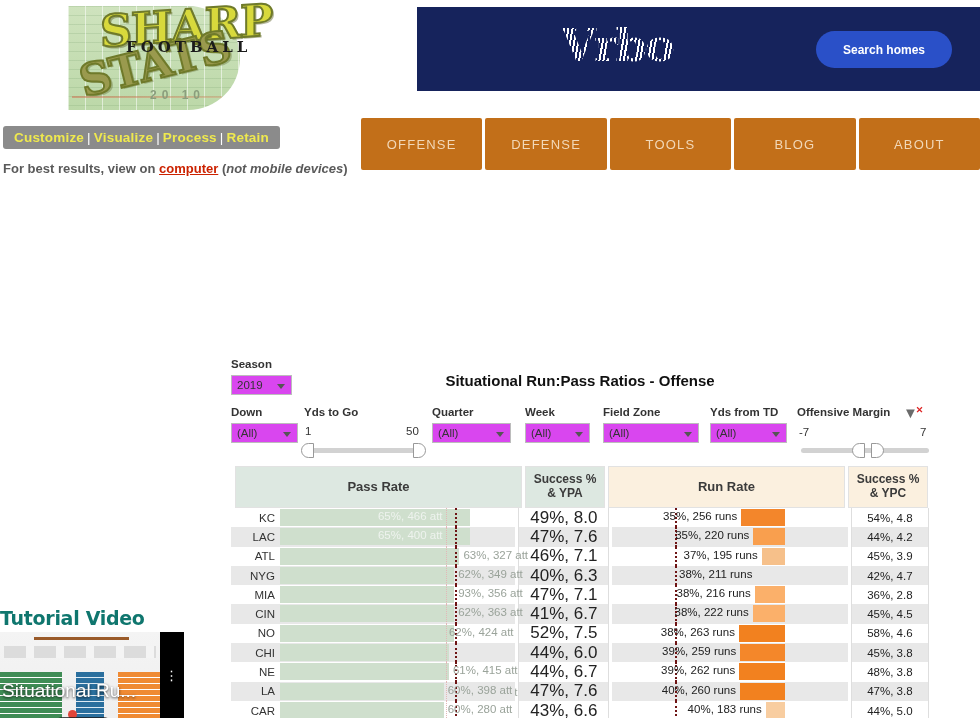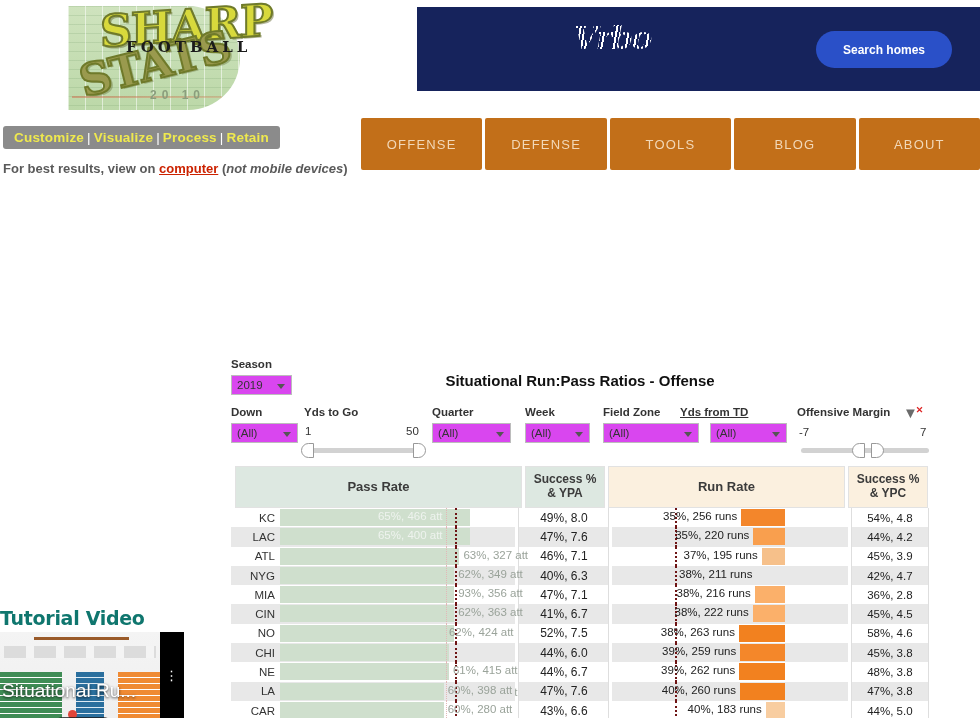--- a/index.html
+++ b/index.html
@@ -66,23 +66,23 @@
   }
   #best-results a { color:#cc2200; text-decoration:underline; }
   #best-results i { font-style:italic; }
 
   
   #ad-banner {
     position:absolute; left:417px; top:7px; width:563px; height:84px;
     background:#16235c; overflow:hidden;
   }
   #ad-logo{
-    position:absolute; left:156px; top:12px; width:180px; height:58px;
-    font-family:"DejaVu Serif", serif; font-style:italic; font-weight:bold;
-    font-size:32px; color:transparent;
+    position:absolute; left:144px; top:12px; width:180px; height:58px;
+    font-family:"DejaVu Serif", serif; font-weight:bold;
+    font-size:45px; color:transparent;
     background:repeating-linear-gradient(100deg,#ffffff 0 2px,#16235c 2px 4px);
     -webkit-background-clip:text; background-clip:text;
     letter-spacing:-2px;
   }
   #ad-button{
     position:absolute; right:28px; top:24px; width:136px; height:37px;
     background:#2a50c8; border-radius:19px; color:#fff;
     font-size:12px; font-weight:bold;
     display:flex; align-items:center; justify-content:center;
   }
@@ -133,21 +133,21 @@
   .knob.l{ border-radius:8px 0 0 8px; }
   .knob.r{ border-radius:0 8px 8px 0; }
   #ytg-track{ left:308px; top:272px; width:111px; }
 
   #f-quarter-label{ position:absolute; left:432px; top:230px; }
   #f-quarter{ position:absolute; left:432px; top:247px; width:79px; }
   #f-week-label{ position:absolute; left:525px; top:230px;text-align:center; }
   #f-week{ position:absolute; left:525px; top:247px; width:65px; }
   #f-fieldzone-label{ position:absolute; left:603px; top:230px; }
   #f-fieldzone{ position:absolute; left:603px; top:247px; width:96px; }
-  #f-ydstd-label{ position:absolute; left:680px; top:230px;text-decoration:underline; }
+  #f-ydstd-label{ position:absolute; left:710px; top:230px; }
   #f-ydstd{ position:absolute; left:710px; top:247px; width:77px; }
   #f-margin-label{ position:absolute; left:797px; top:230px; }
   #marg-min{ position:absolute; left:799px; top:250px; font-size:11.5px; color:#333; }
   #marg-max{ position:absolute; left:920px; top:250px; font-size:11.5px; color:#333; }
   #marg-track{ left:801px; top:272px; width:128px; }
   #clear-filter{
     position:absolute; left:903px; top:229px; width:20px; height:18px;
     font-size:15px; color:#6b6b6b; line-height:1;
   }
   #clear-filter .x{ color:#d22; font-size:9px; position:relative; top:-5px; left:-2px; font-weight:bold;}
@@ -171,21 +171,21 @@
   .c-team{
     width:50px; text-align:right; padding-right:5px;
     font-size:11.5px; color:#333; display:flex; align-items:center;
     justify-content:flex-end; background:#fff;
   }
   .c-pass{ width:241px; position:relative; background:#fff; overflow:visible;}
   .c-sp{
     width:93px; margin-left:3px; background:#fff; border-left:1px solid #dedede;
     border-right:1px solid #dedede;
     display:flex; align-items:center; justify-content:center;
-    font-size:12px; color:#222;
+    font-size:17px; color:#222;
   }
   .c-run{ width:241px; margin-left:3px; position:relative; background:#fff; }
   .c-sc{
     width:80px; margin-left:3px; background:#fff; border-left:1px solid #dedede;
     border-right:1px solid #dedede;
     display:flex; align-items:center; justify-content:center;
     font-size:11.5px; color:#222;
   }
 
   .bar-pass{

